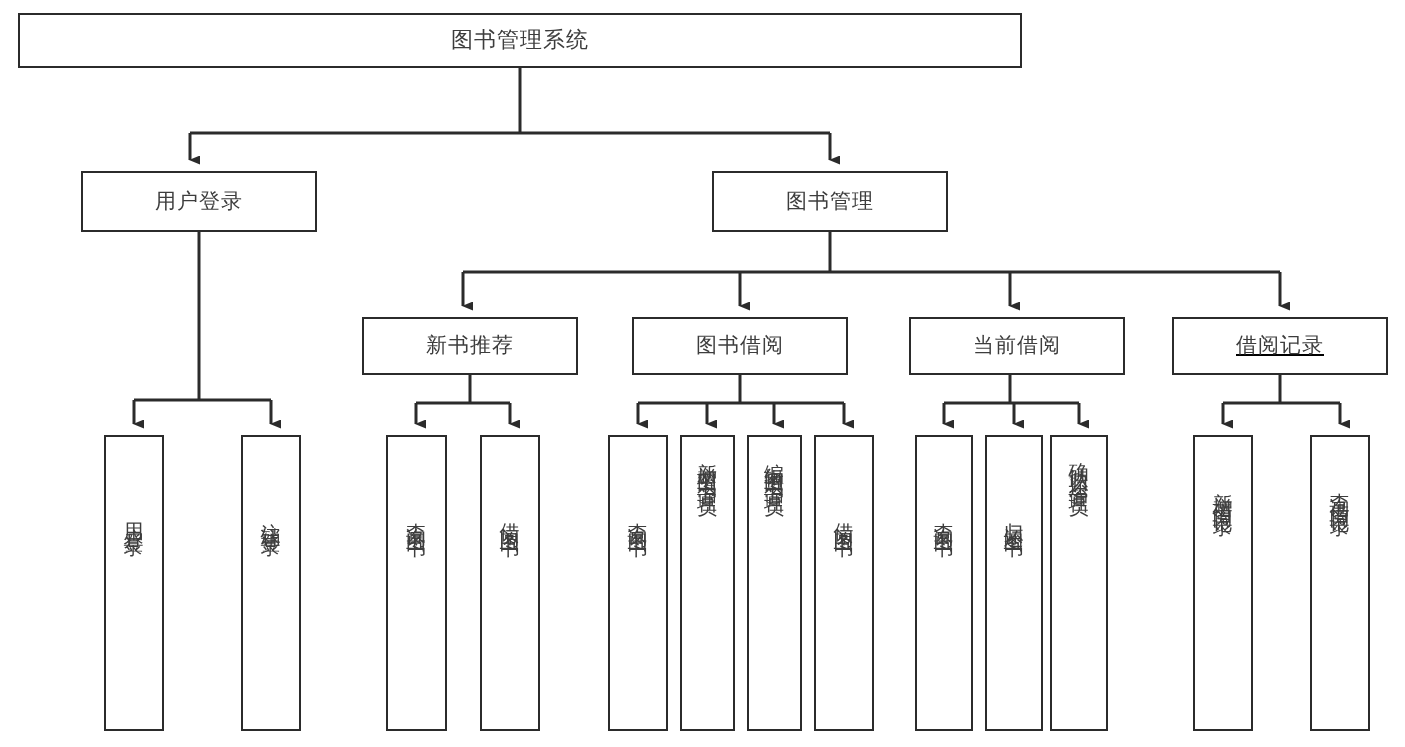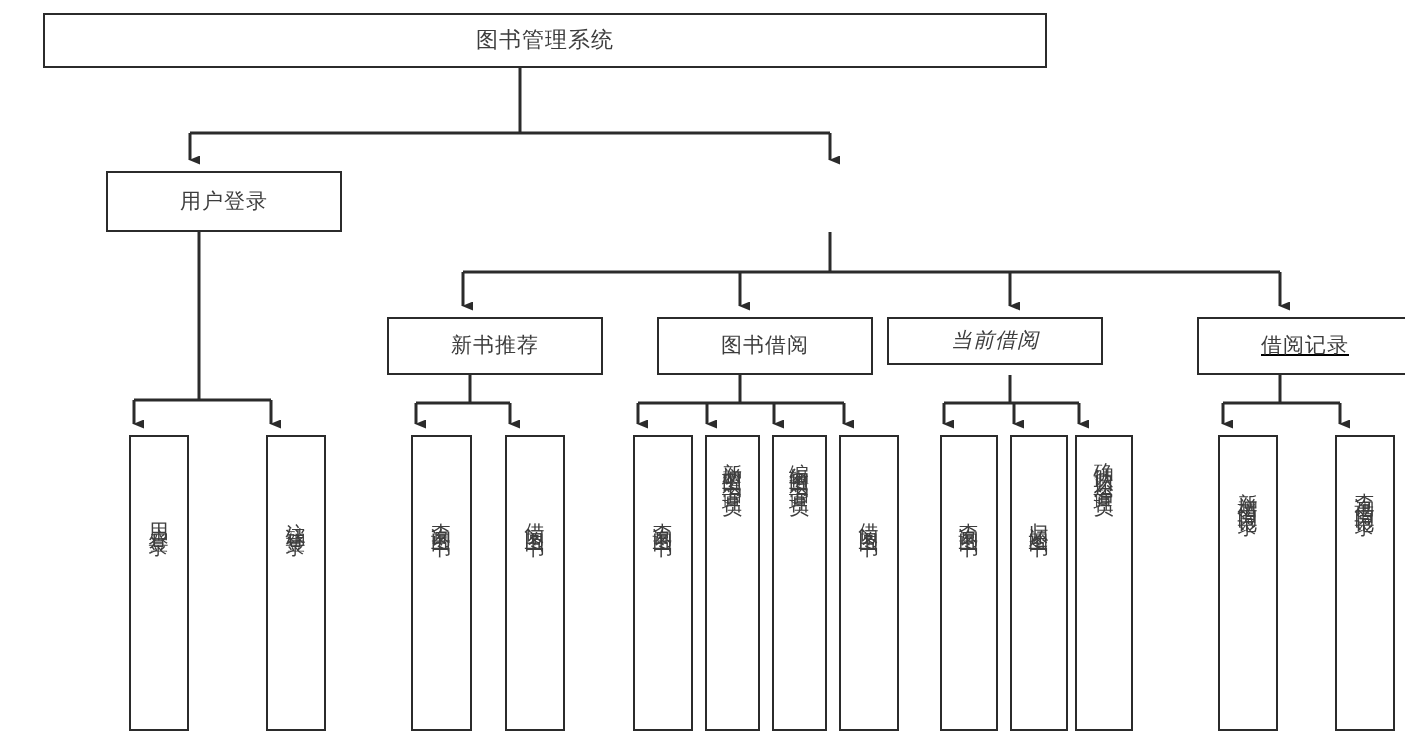--- a/index.html
+++ b/index.html
@@ -29,21 +29,20 @@
   }
   .node {
     position: absolute;
     box-sizing: border-box;
     background: #ffffff;
     border: 2px solid #2b2b2b;
     display: flex;
     align-items: center;
     justify-content: center;
     z-index: 2;
-    margin-left: 25px;
   }
   .node-label {
     color: #3d3d3d;
     font-size: 21px;
     line-height: 1.22;
     letter-spacing: 1px;
     white-space: nowrap;
     text-align: center;
   }
   .node.root .node-label { font-size: 22px; }
@@ -127,28 +126,31 @@
     </g>
   </svg>
 
   <div class="node root" style="left:18px; top:13px; width:1004px; height:55px;">
     <span class="node-label">图书管理系统</span>
   </div>
 
   <div class="node" style="left:81px; top:171px; width:236px; height:61px;">
     <span class="node-label">用户登录</span>
   </div>
+  <div class="node" style="left:712px; top:171px; width:236px; height:61px;">
+    <span class="node-label">图书管理</span>
+  </div>
 
   <div class="node" style="left:362px; top:317px; width:216px; height:58px;">
     <span class="node-label">新书推荐</span>
   </div>
   <div class="node" style="left:632px; top:317px; width:216px; height:58px;">
     <span class="node-label">图书借阅</span>
   </div>
-  <div class="node" style="left:862px; top:317px; width:216px; height:48px;font-style:italic;">
+  <div class="node" style="left:909px; top:317px; width:216px; height:58px;">
     <span class="node-label">当前借阅</span>
   </div>
   <div class="node" style="left:1172px; top:317px; width:216px; height:58px;text-decoration:underline;">
     <span class="node-label">借阅记录</span>
   </div>
 
   <div class="node leaf" style="left:104px; top:435px; width:60px; height:296px; padding-top:70px;">
     <span class="node-label">用户登录</span>
   </div>
   <div class="node leaf" style="left:241px; top:435px; width:60px; height:296px; padding-top:70px;">

